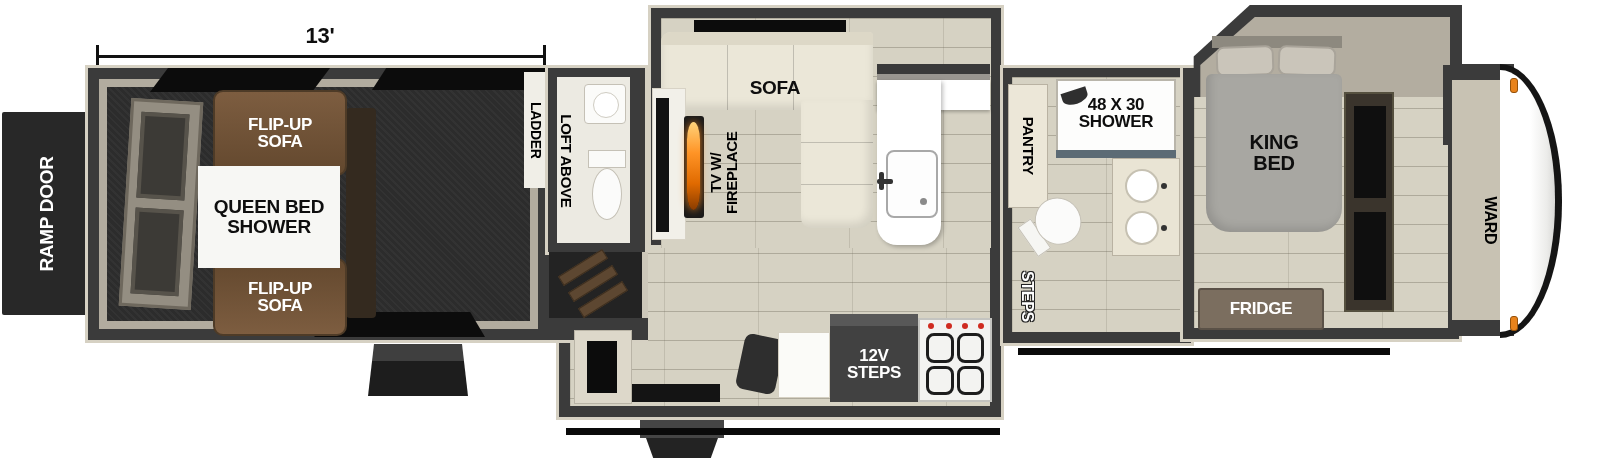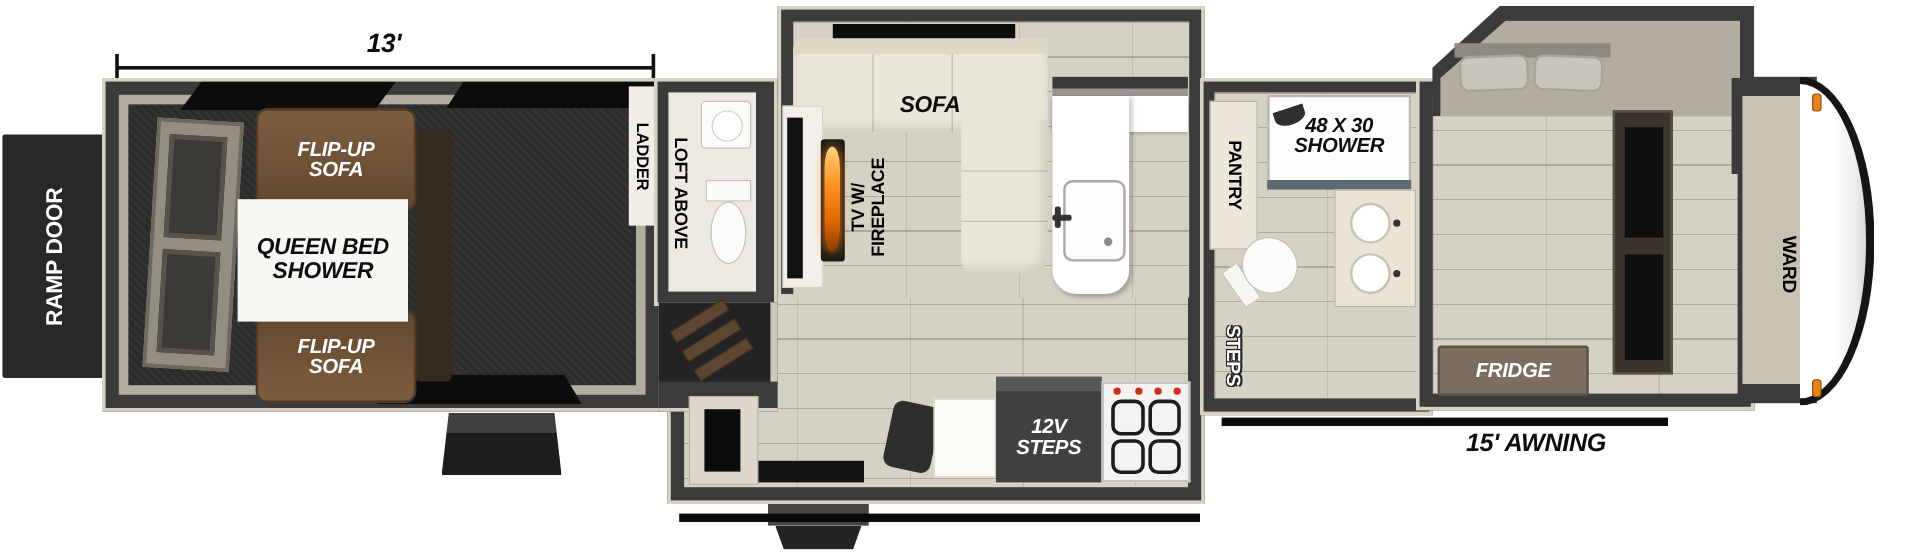--- a/index.html
+++ b/index.html
@@ -9,21 +9,21 @@
     width: 1600px; height: 462px;
     background: #fff;
     font-family: "Liberation Sans", "DejaVu Sans", sans-serif;
     font-weight: bold;
     overflow: hidden;
   }
   .abs { position:absolute; }
   .lbl {
     position:absolute; display:flex; align-items:center; justify-content:center;
     text-align:center; white-space:pre-line; line-height:1.03;
-    color:#0e0e0e; letter-spacing:-0.3px;font-style:italic;
+    color:#0e0e0e; letter-spacing:-0.3px;
   }
   .white { color:#fff; }
   .outlined { text-shadow: 1px 1px 0 #222, -1px 1px 0 #222, 1px -1px 0 #222, -1px -1px 0 #222; }
   .vlabel { position:absolute; display:flex; align-items:center; justify-content:center; }
   .vlabel > div { white-space:pre-line; text-align:center; line-height:1.05; letter-spacing:-0.3px; }
   .cw  > div { transform: rotate(90deg); }
   .ccw > div { transform: rotate(-90deg); }
   .wall { background:#3b3b3b; border:3px solid #d6d1c3; }
   .floor {
     background-color:#d6d2c3;
@@ -178,29 +178,30 @@
   </div>
   <div class="abs" style="left:1022px;top:192px;width:64px;height:64px;transform:rotate(-35deg);">
     <div class="abs" style="left:0;top:14px;width:16px;height:36px;background:#f6f6f3;border:1px solid #c5c1b6;"></div>
     <div class="abs" style="left:14px;top:8px;width:46px;height:48px;background:#fbfbfa;border:1px solid #c5c1b6;border-radius:50%;"></div>
   </div>
   <div class="vlabel cw" style="left:1012px;top:256px;width:28px;height:80px;">
     <div class="white outlined" style="font-size:16px;white-space:nowrap;">STEPS</div>
   </div>
 
   <div class="abs" style="left:1018px;top:348px;width:372px;height:7px;background:#0a0a0a;"></div>
-  <div class="lbl" style="left:1160px;top:358px;width:240px;height:24px;font-size:21px;">15' AWNING</div>
 
   <div class="abs wall" style="left:1180px;top:65px;width:282px;height:277px;"></div>
   <div class="abs floor" style="left:1194px;top:79px;width:254px;height:249px;"></div>
   <div class="abs" style="left:1150px;top:5px;width:312px;height:92px;background:#3b3b3b;clip-path:polygon(14% 100%,14% 56%,32% 0,100% 0,100% 100%);"></div>
   <div class="abs" style="left:1163px;top:17px;width:287px;height:80px;background:#b3ada0;clip-path:polygon(13% 100%,13% 60%,32% 0,100% 0,100% 100%);"></div>
   <div class="abs" style="left:1212px;top:36px;width:130px;height:12px;background:#8d897f;"></div>
   <div class="abs" style="left:1216px;top:46px;width:58px;height:30px;background:#cac5ba;border:2px solid #a9a49a;border-radius:8px;transform:rotate(-2deg);"></div>
   <div class="abs" style="left:1278px;top:46px;width:58px;height:30px;background:#cac5ba;border:2px solid #a9a49a;border-radius:8px;transform:rotate(2deg);"></div>
+  <div class="lbl" style="left:1206px;top:74px;width:136px;height:158px;font-size:20px;background:#a8a7a2;border-radius:6px 6px 24px 24px;box-shadow:inset 4px -4px 10px rgba(0,0,0,.12);">KING
+BED</div>
   <div class="abs" style="left:1344px;top:92px;width:50px;height:220px;background:#3a342c;border:2px solid #55503f;">
     <div class="abs" style="left:8px;top:12px;width:32px;height:92px;background:#0f0f0f;"></div>
     <div class="abs" style="left:8px;top:118px;width:32px;height:88px;background:#0f0f0f;"></div>
   </div>
   <div class="lbl white" style="left:1198px;top:288px;width:126px;height:42px;font-size:17px;background:#7b6e5f;border:2px solid #5a5147;border-radius:3px;">FRIDGE</div>
 
   <div class="abs" style="left:1443px;top:65px;width:16px;height:80px;background:#3b3b3b;"></div>
   <div class="abs" style="left:1456px;top:64px;width:58px;height:16px;background:#3b3b3b;"></div>
   <div class="abs" style="left:1456px;top:320px;width:58px;height:16px;background:#3b3b3b;"></div>
   <div class="abs" style="left:1452px;top:80px;width:56px;height:240px;background:#c8c2b3;"></div>

